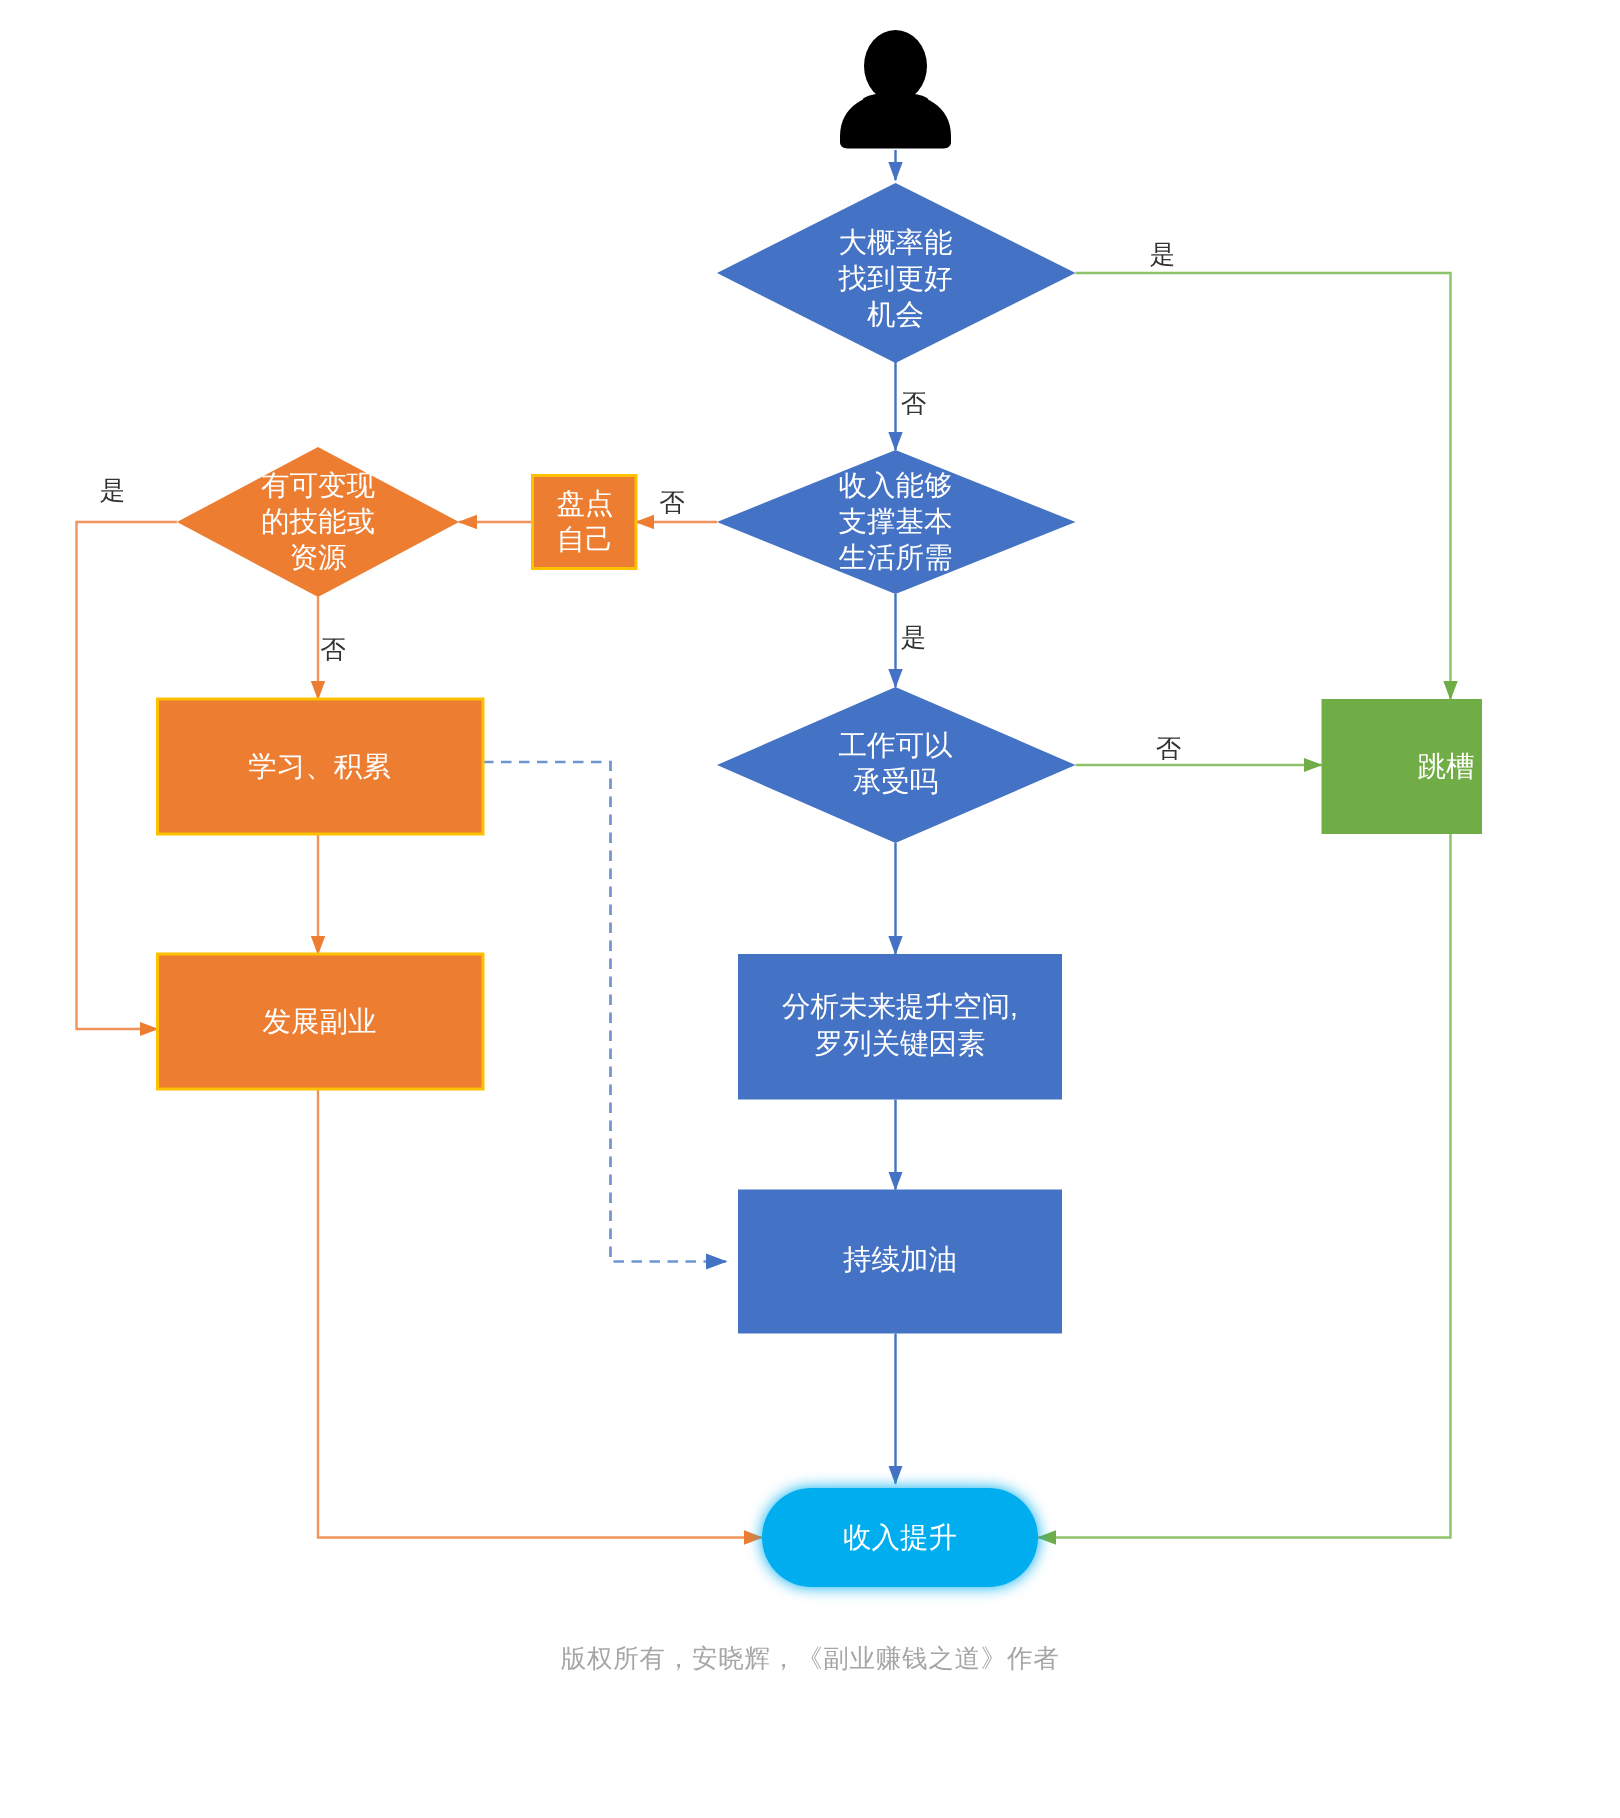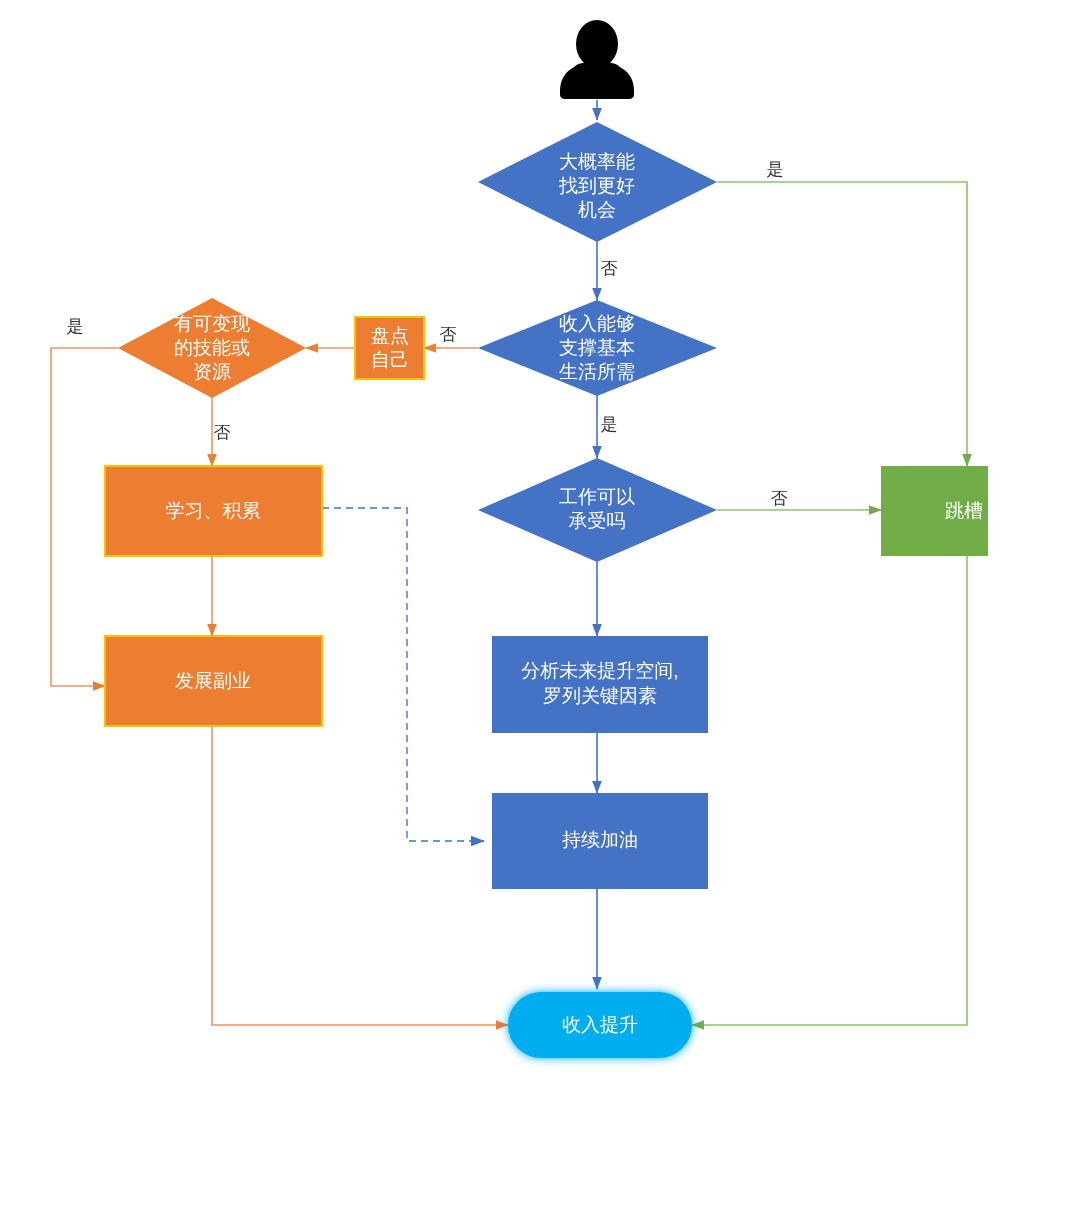--- a/index.html
+++ b/index.html
@@ -193,14 +193,15 @@
 
     <text class="edge-label" x="775" y="171">是</text>
     <text class="edge-label" x="609" y="270">否</text>
     <text class="edge-label" x="448" y="336">否</text>
     <text class="edge-label" x="609" y="426">是</text>
     <text class="edge-label" x="75" y="328">是</text>
     <text class="edge-label" x="222" y="434">否</text>
     <text class="edge-label" x="779" y="500">否</text>
   </svg>
 
+  <div class="footer-text">版权所有，安晓辉，《副业赚钱之道》作者</div>
 
 </div>
 
 </body></html>

